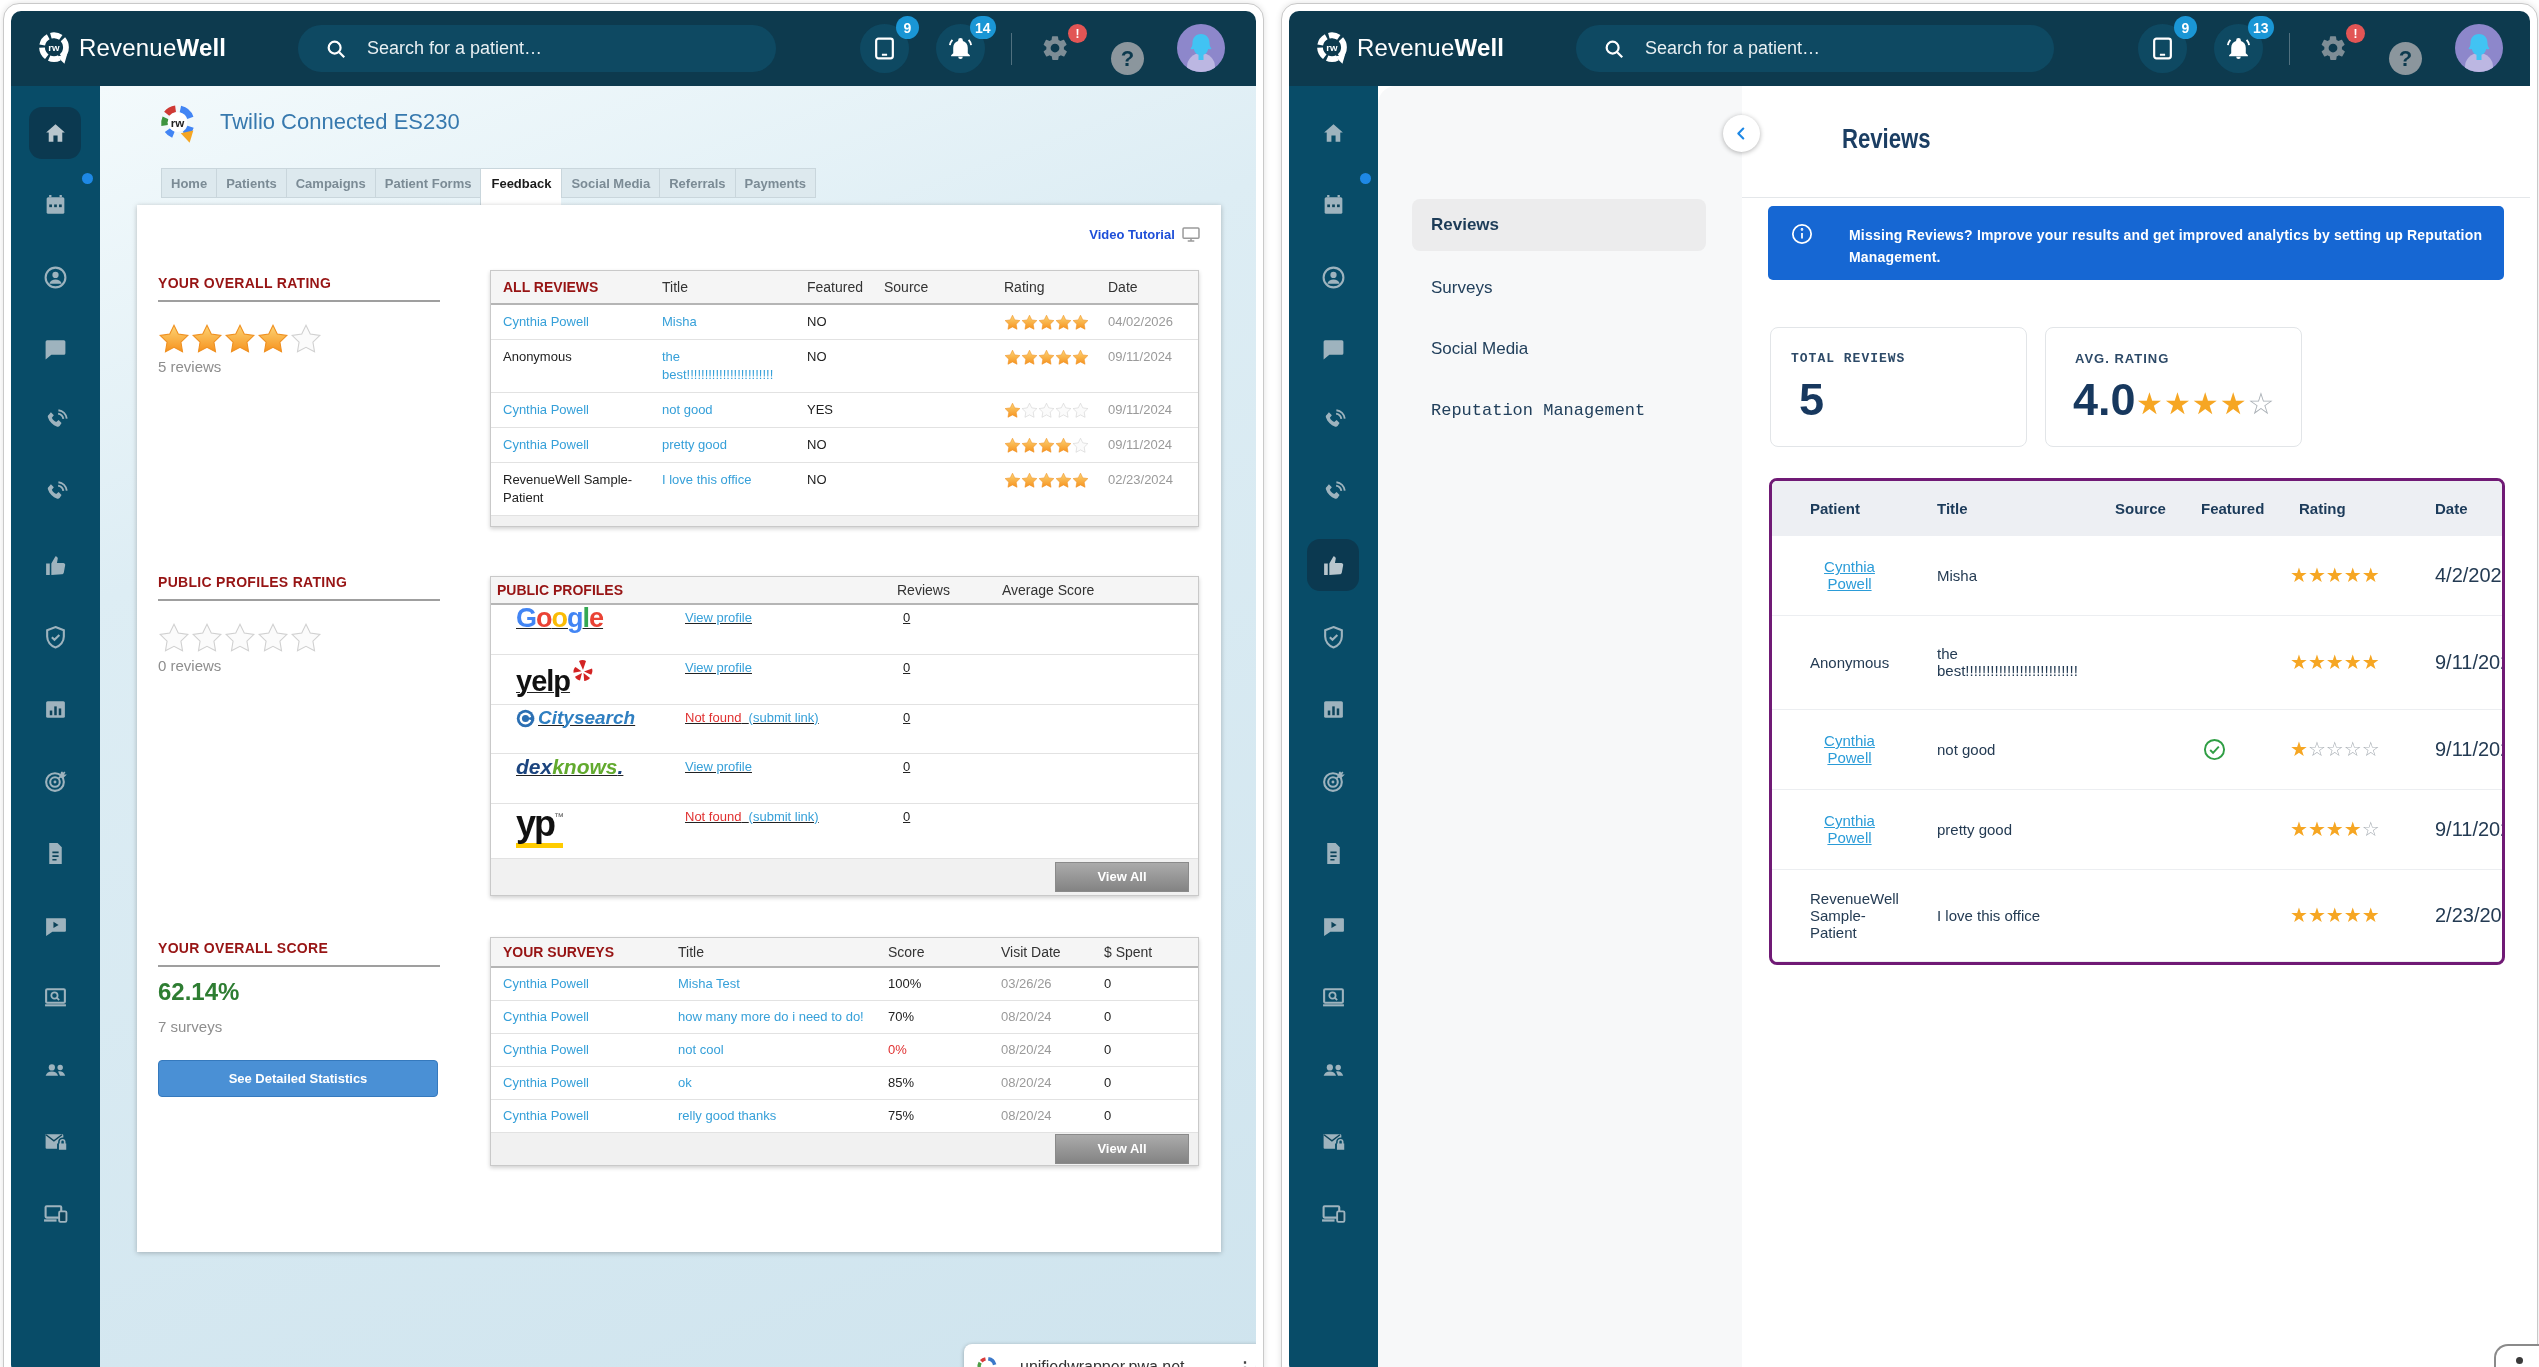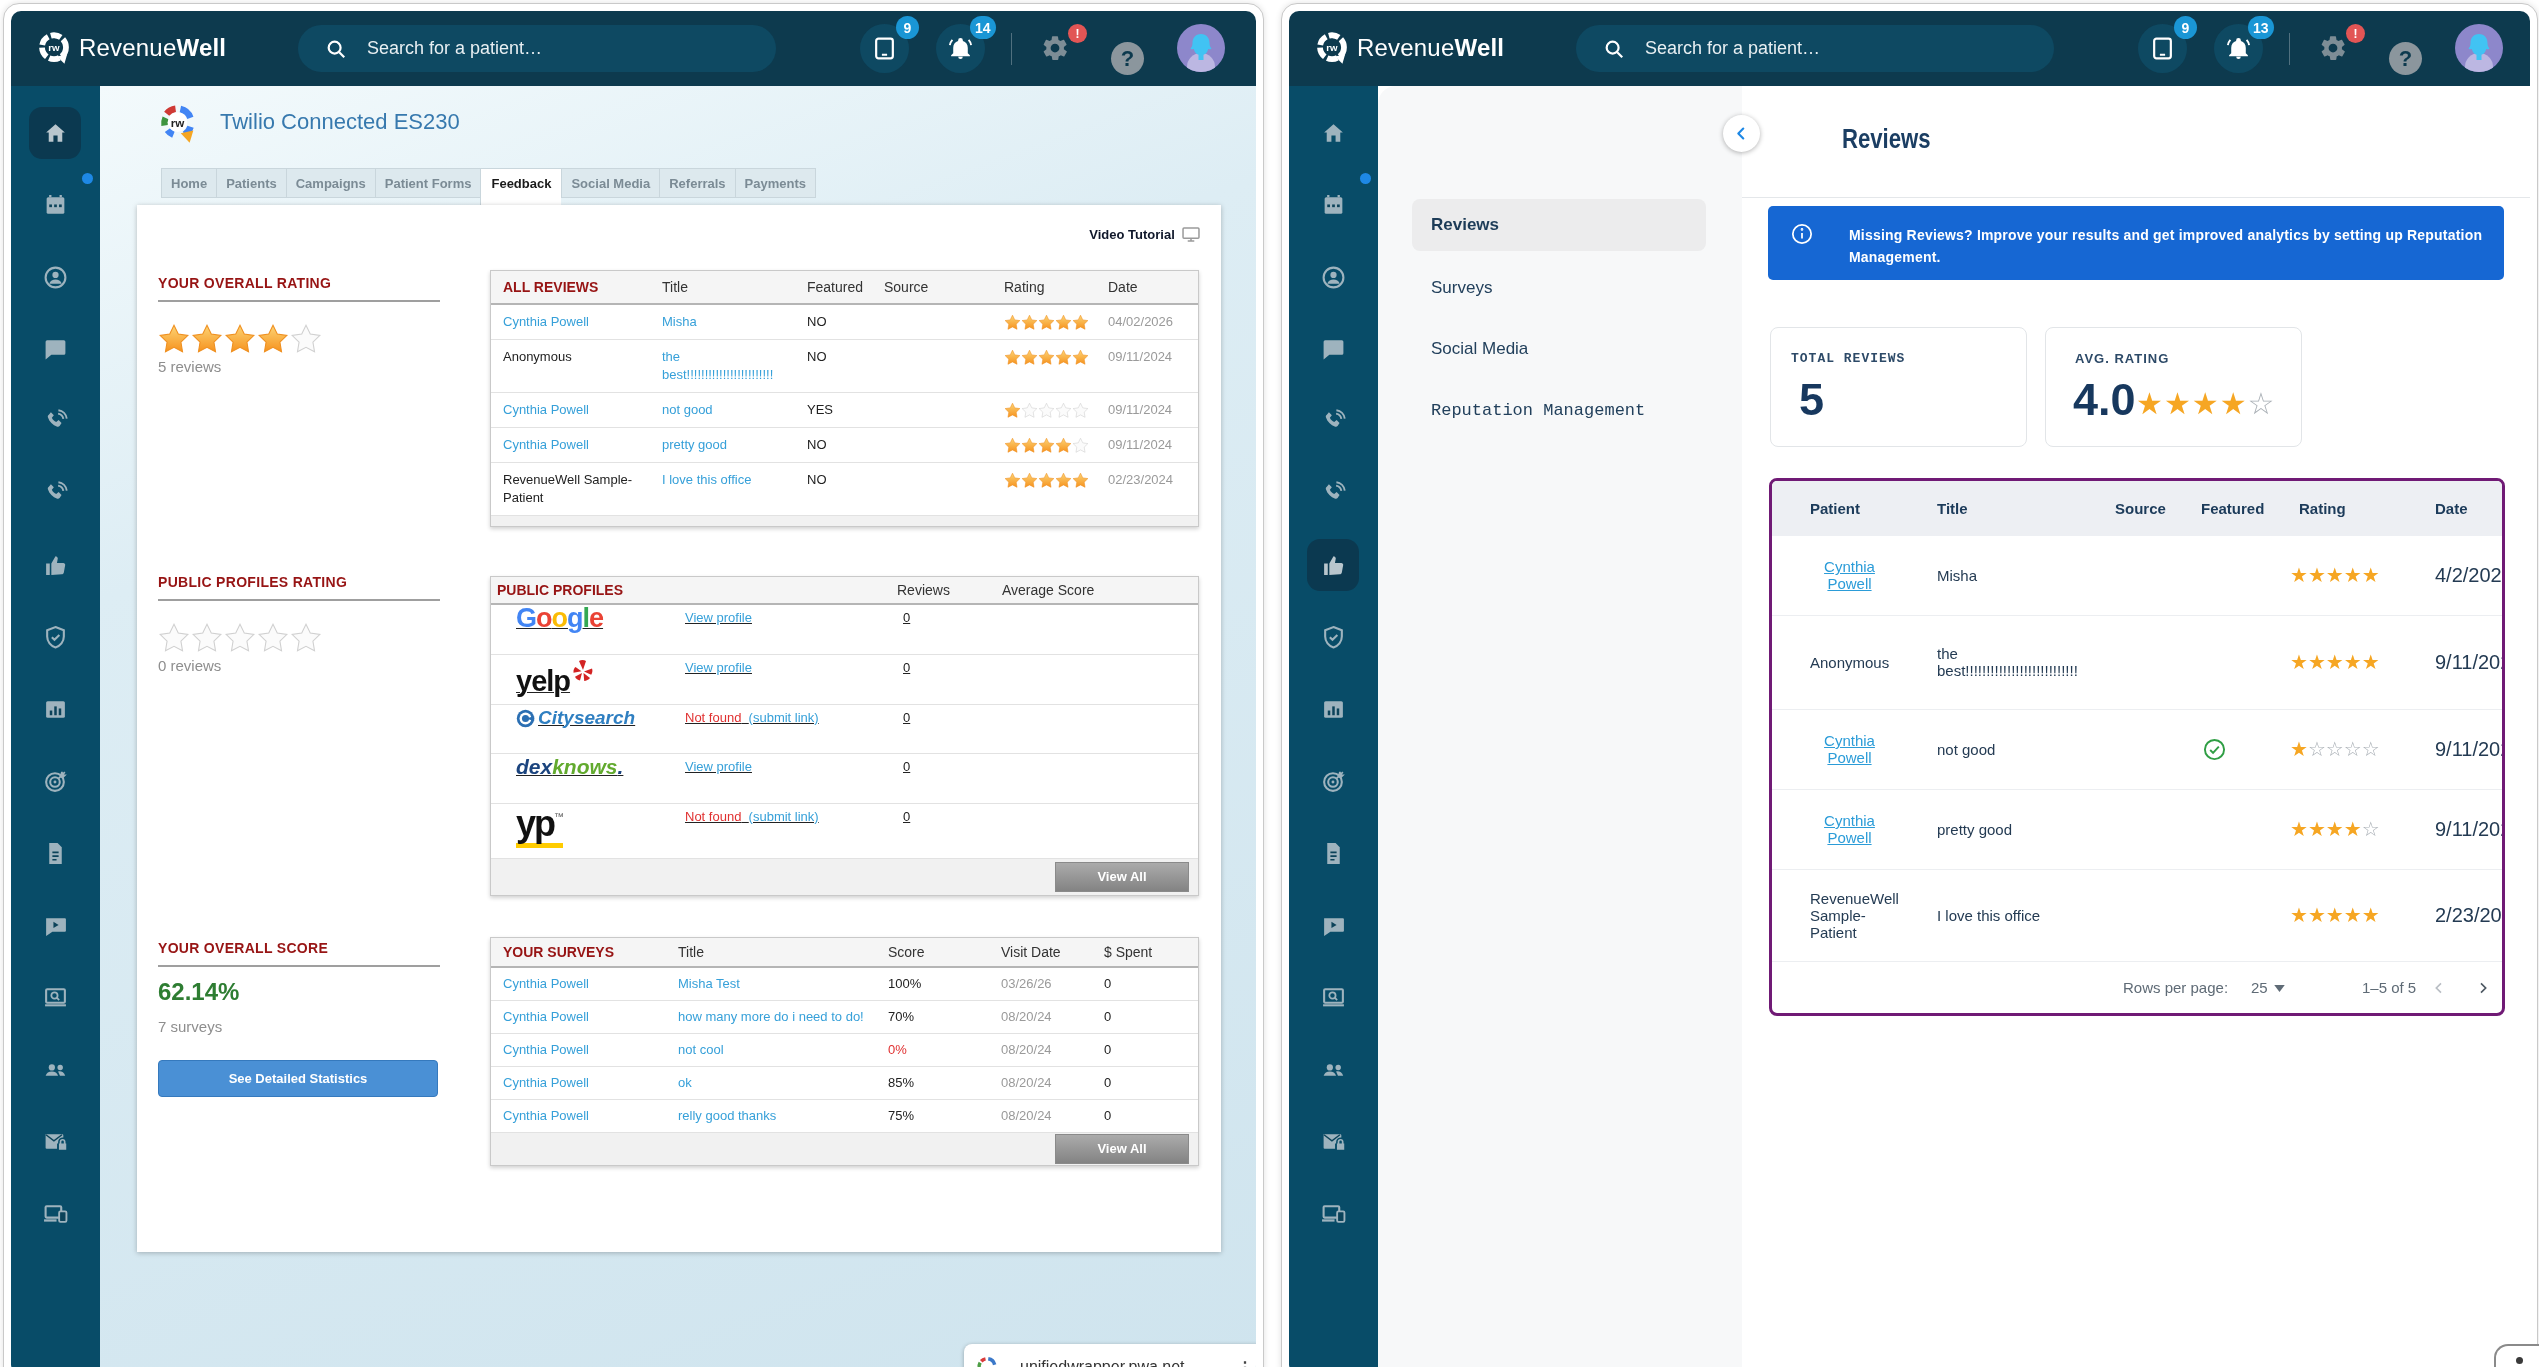--- a/index.html
+++ b/index.html
@@ -36,21 +36,21 @@
   background:linear-gradient(160deg,#f3fafc 0%, #ddedf4 30%, #cfe4ee 100%); }
 .pagelogo { position:absolute; left:57px; top:16px; }
 .pagetitle { position:absolute; left:120px; top:23px; font-size:22px; color:#3779ae; }
 .tabs { position:absolute; left:61px; top:82px; display:flex; align-items:flex-start; }
 .tab { height:30px; line-height:30px; padding:0 9px; font-size:13px; font-weight:bold; color:#7b8b95;
   background:#dde9ee; border:1px solid #c9d6dc; border-right:none; }
 .tab:last-child { border-right:1px solid #c9d6dc; }
 .tab.active { background:#fff; color:#1a1a1a; border-bottom:none; height:37px; padding:0 10px; }
 .card { position:absolute; left:37px; top:119px; width:1084px; height:1047px; background:#fff;
   box-shadow:0 1px 5px rgba(0,0,0,.25); }
-.vidtut { position:absolute; right:21px; top:22px; color:#0f172a; font-size:13px; font-weight:bold; }
+.vidtut { position:absolute; right:21px; top:22px; color:#1d4ed8; font-size:13px; font-weight:bold; }
 .redhead { color:#971414; font-size:14px; font-weight:bold; letter-spacing:.3px; }
 .lcol { position:absolute; left:21px; width:282px; }
 .lcol hr { border:none; border-top:2px solid #9f9f9f; margin-top:9px; }
 .graytxt { color:#8e8e8e; font-size:15px; }
 .scorebig { color:#2e7d32; font-size:24px; font-weight:bold; }
 .bluebtn { width:280px; height:37px; background:#4a90d5; border:1px solid #3579bd; border-radius:4px;
   color:#fff; font-size:13px; font-weight:bold; text-align:center; line-height:35px; }
 
 .ftable { position:absolute; left:353px; width:709px; border:1px solid #c9c9c9; background:#fff;
   font-size:13px; box-shadow:0 2px 4px rgba(0,0,0,.18); }
@@ -992,34 +992,20 @@
             <tr style="height:92px;">
                   <td style="padding-left:38px;"><span style="display:inline-block;max-width:86px;">RevenueWell Sample-Patient</span></td>
                   <td>I love this office</td>
                   <td></td>
                   <td></td>
                   <td class="starR">★★★★★</td>
                   <td>2/23/2024</td>
                 </tr>
           </tbody>
         </table>
-        <div class="pagerow" style="position:relative;">
-          <span style="position:absolute; left:351px; top:17px;">Rows per page:</span>
-          <span style="position:absolute; left:479px; top:17px;">25</span>
-          <svg width="11" height="7" viewBox="0 0 12 8" fill="#5f6b76" style="position:absolute; left:502px; top:23px;">
-                <path d="M0 0h12L6 8z"></path>
-              </svg>
-          <span style="position:absolute; left:590px; top:17px;">1–5 of 5</span>
-          <svg width="16" height="16" viewBox="0 0 24 24" fill="none" stroke="#b9bec4" stroke-width="2.5" style="position:absolute; left:659px; top:18px;">
-                <polyline points="15,5 8,12 15,19"></polyline>
-              </svg>
-          <svg width="16" height="16" viewBox="0 0 24 24" fill="none" stroke="#4d5862" stroke-width="2.5" style="position:absolute; left:703px; top:18px;">
-                <polyline points="9,5 16,12 9,19"></polyline>
-              </svg>
-        </div>
       </div>
     </div>
   </div>
 
 </div>
   </div>
 
 <div style="position:absolute; left:2494px; top:1344px; width:60px; height:40px; background:#fff; border-top:2px solid #8a8a8a; border-left:2px solid #8a8a8a; border-radius:14px 0 0 0; z-index:9;"></div>
 <div style="position:absolute; left:2516px; top:1357px; width:7px; height:7px; border-radius:50%; background:#3a3a3a; z-index:10;"></div>
 

